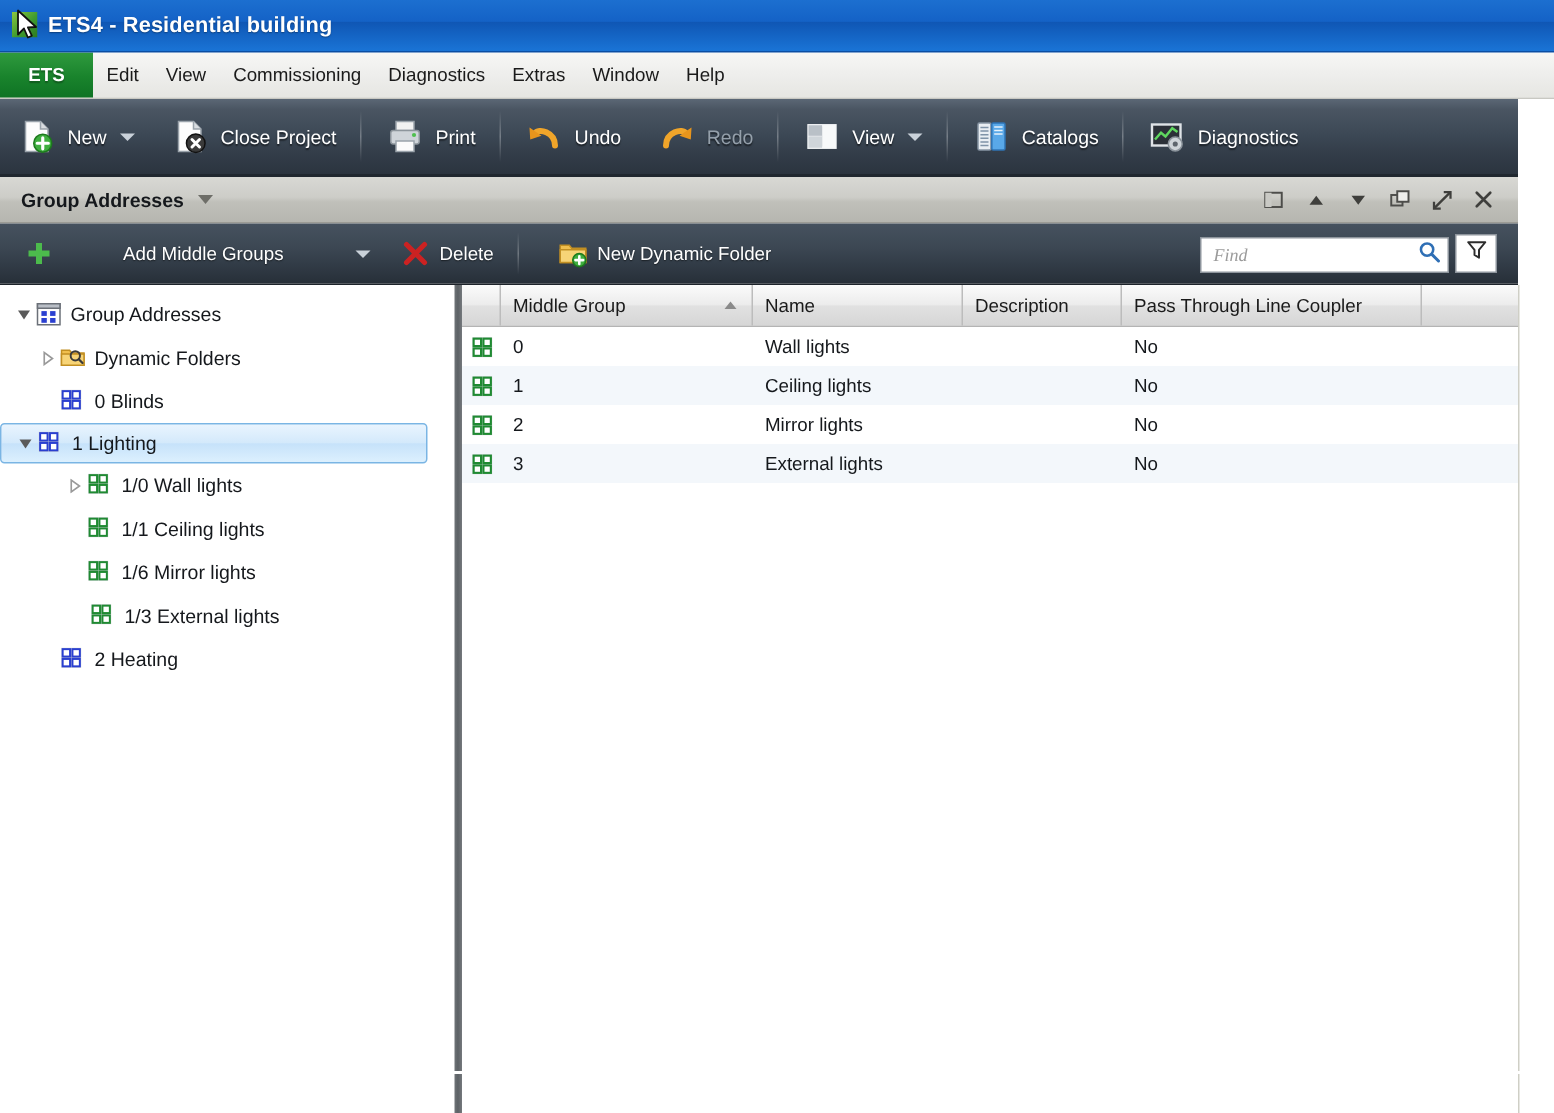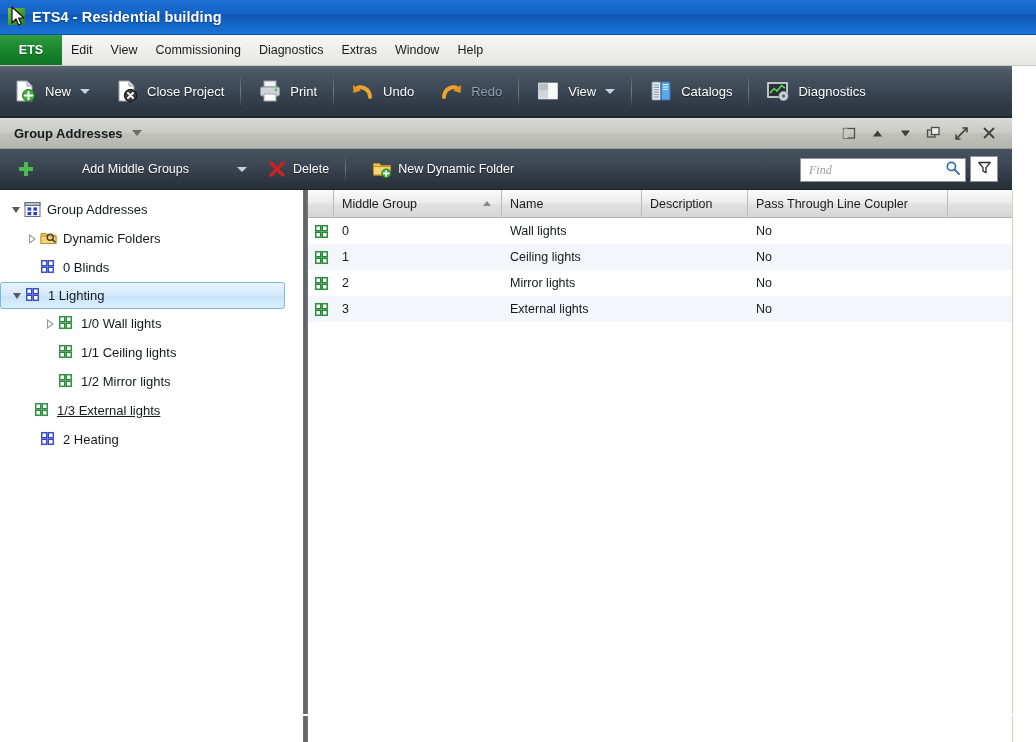--- a/index.html
+++ b/index.html
@@ -613,24 +613,24 @@
         <span class="twist"></span>
         <span class="tico">
           <svg class="gridico" width="17" height="17" viewBox="0 0 17 17">
             <rect x="1" y="1" width="15" height="15" fill="#c9cdd2"></rect>
             <rect x="2" y="2" width="5.6" height="5.6" fill="#ffffff" stroke="#1f8a32" stroke-width="1.5"></rect>
             <rect x="9.4" y="2" width="5.6" height="5.6" fill="#ffffff" stroke="#1f8a32" stroke-width="1.5"></rect>
             <rect x="2" y="9.4" width="5.6" height="5.6" fill="#ffffff" stroke="#1f8a32" stroke-width="1.5"></rect>
             <rect x="9.4" y="9.4" width="5.6" height="5.6" fill="#ffffff" stroke="#1f8a32" stroke-width="1.5"></rect>
           </svg>
         </span>
-        <span class="tlabel">1/2 Mirror lights</span>
-      </div>
-
-      <div class="tnode" style="padding-left:18px;text-decoration:underline;">
+        <span class="tlabel">1/6 Mirror lights</span>
+      </div>
+
+      <div class="tnode" style="padding-left:44px;">
         <span class="twist"></span>
         <span class="tico">
           <svg class="gridico" width="17" height="17" viewBox="0 0 17 17">
             <rect x="1" y="1" width="15" height="15" fill="#c9cdd2"></rect>
             <rect x="2" y="2" width="5.6" height="5.6" fill="#ffffff" stroke="#1f8a32" stroke-width="1.5"></rect>
             <rect x="9.4" y="2" width="5.6" height="5.6" fill="#ffffff" stroke="#1f8a32" stroke-width="1.5"></rect>
             <rect x="2" y="9.4" width="5.6" height="5.6" fill="#ffffff" stroke="#1f8a32" stroke-width="1.5"></rect>
             <rect x="9.4" y="9.4" width="5.6" height="5.6" fill="#ffffff" stroke="#1f8a32" stroke-width="1.5"></rect>
           </svg>
         </span>

